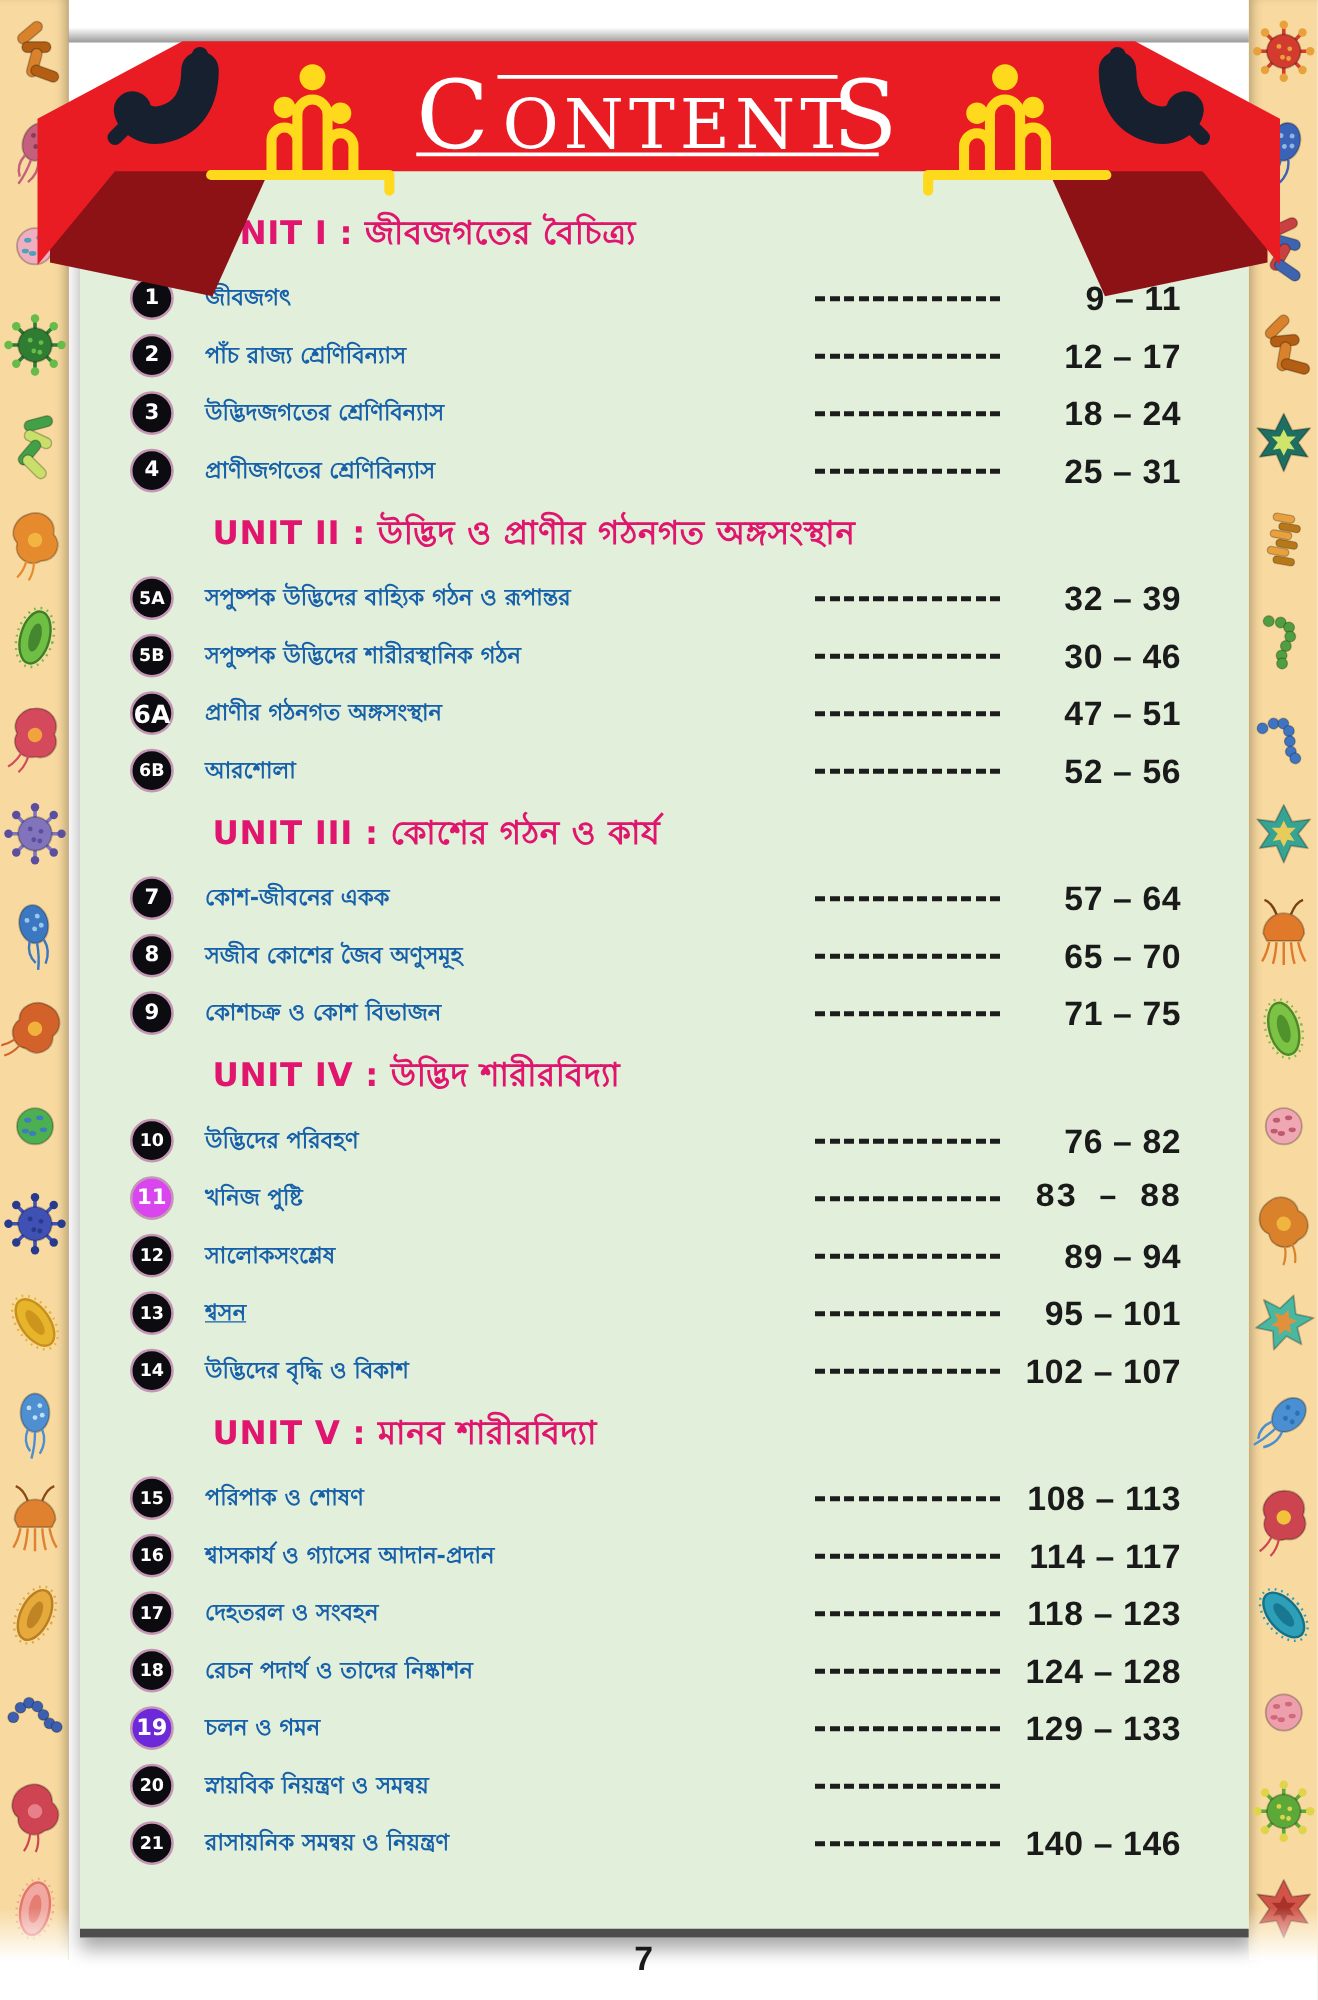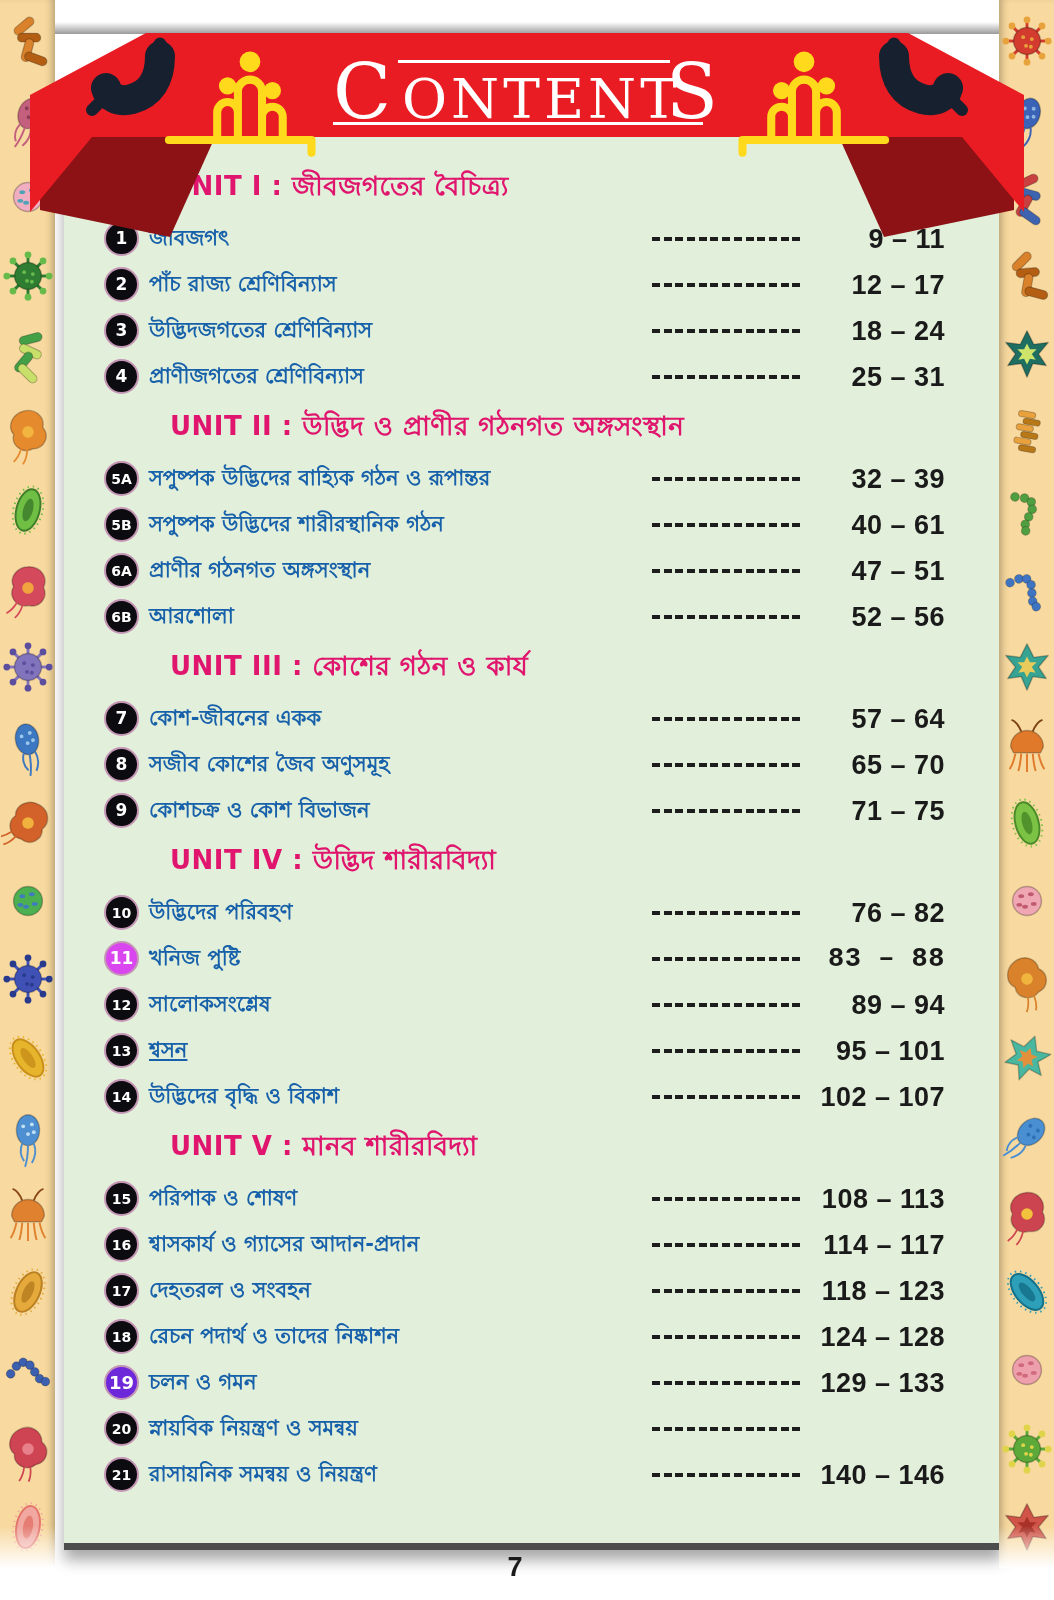--- a/index.html
+++ b/index.html
@@ -25,22 +25,22 @@
   
   .banner{position:absolute;left:0;top:0;width:1054px;height:245px;z-index:3;}
   
   .toc{position:absolute;left:0;top:160px;width:1054px;z-index:2;}
   .unit-heading{height:56px;display:flex;align-items:center;padding-left:170px;
     font-weight:bold;font-size:26px;letter-spacing:.5px;}
   .chapter-row{position:relative;height:46px;}
   .badge{position:absolute;left:104px;top:5px;width:31px;height:31px;border-radius:50%;
     border:2px solid #c495b5;display:flex;align-items:center;justify-content:center;
     font-size:17px;font-weight:bold;color:#ffffff;line-height:1;}
-  .ch-title{position:absolute;left:149px;top:0;height:46px;display:flex;align-items:center;
-    font-weight:bold;font-size:21px;white-space:nowrap;}
+  .ch-title{position:absolute;left:164px;top:0;height:46px;display:flex;align-items:center;
+    font-weight:bold;font-size:18px;white-space:nowrap;}
   .leader{position:absolute;left:652px;top:21px;width:152px;height:3.5px;}
   .pages{position:absolute;left:745px;top:0;width:200px;height:46px;display:flex;
     align-items:center;justify-content:flex-end;font-weight:bold;font-size:27px;
     font-family:"Liberation Sans", sans-serif;letter-spacing:.5px;}
   .page-number{position:absolute;left:0;top:1552px;width:1030px;text-align:center;z-index:5;
     font-size:27px;font-weight:600;color:#222;font-family:"Liberation Sans", sans-serif;}
 </style>
 </head>
 <body>
 
@@ -540,24 +540,24 @@
     <div class="chapter-row">
       <div class="badge" style="background: rgb(12, 12, 16); border-color: rgb(196, 149, 181); font-size: 14px;">5A</div>
       <div class="ch-title" style="color: rgb(23, 96, 170);">সপুষ্পক উদ্ভিদের বাহ্যিক গঠন ও রূপান্তর</div>
       <div class="leader" style="background: repeating-linear-gradient(90deg, rgb(29, 29, 29) 0px, rgb(29, 29, 29) 8px, transparent 8px, transparent 11.7px);"></div>
       <div class="pages" style="color: rgb(26, 26, 26); text-align: right;">32 – 39</div>
     </div>
     <div class="chapter-row">
       <div class="badge" style="background: rgb(12, 12, 16); border-color: rgb(196, 149, 181); font-size: 14px;">5B</div>
       <div class="ch-title" style="color: rgb(23, 96, 170);">সপুষ্পক উদ্ভিদের শারীরস্থানিক গঠন</div>
       <div class="leader" style="background: repeating-linear-gradient(90deg, rgb(29, 29, 29) 0px, rgb(29, 29, 29) 8px, transparent 8px, transparent 11.7px);"></div>
-      <div class="pages" style="color: rgb(26, 26, 26);">40 – 61</div>
-    </div>
-    <div class="chapter-row">
-      <div class="badge" style="background: rgb(12, 12, 16); border-color: rgb(196, 149, 181); font-size: 14px;">6A</div>
+      <div class="pages" style="color: rgb(26, 26, 26);">30 – 46</div>
+    </div>
+    <div class="chapter-row">
+      <div class="badge" style="background: rgb(12, 12, 16); border-color: rgb(196, 149, 181); font-size: 20px;">6A</div>
       <div class="ch-title" style="color: rgb(23, 96, 170);">প্রাণীর গঠনগত অঙ্গসংস্থান</div>
       <div class="leader" style="background: repeating-linear-gradient(90deg, rgb(29, 29, 29) 0px, rgb(29, 29, 29) 8px, transparent 8px, transparent 11.7px);"></div>
       <div class="pages" style="color: rgb(26, 26, 26);">47 – 51</div>
     </div>
     <div class="chapter-row">
       <div class="badge" style="background: rgb(12, 12, 16); border-color: rgb(196, 149, 181); font-size: 14px;">6B</div>
       <div class="ch-title" style="color: rgb(23, 96, 170);">আরশোলা</div>
       <div class="leader" style="background: repeating-linear-gradient(90deg, rgb(29, 29, 29) 0px, rgb(29, 29, 29) 8px, transparent 8px, transparent 11.7px);"></div>
       <div class="pages" style="color: rgb(26, 26, 26);">52 – 56</div>
     </div>

